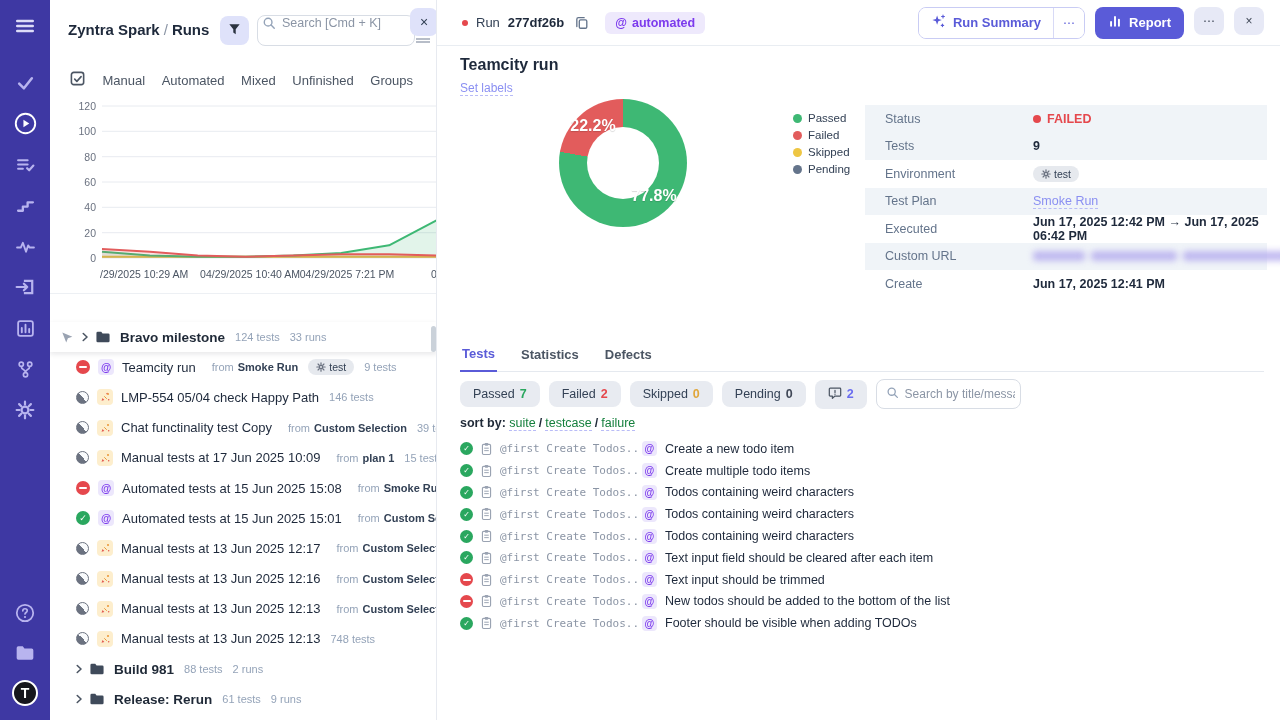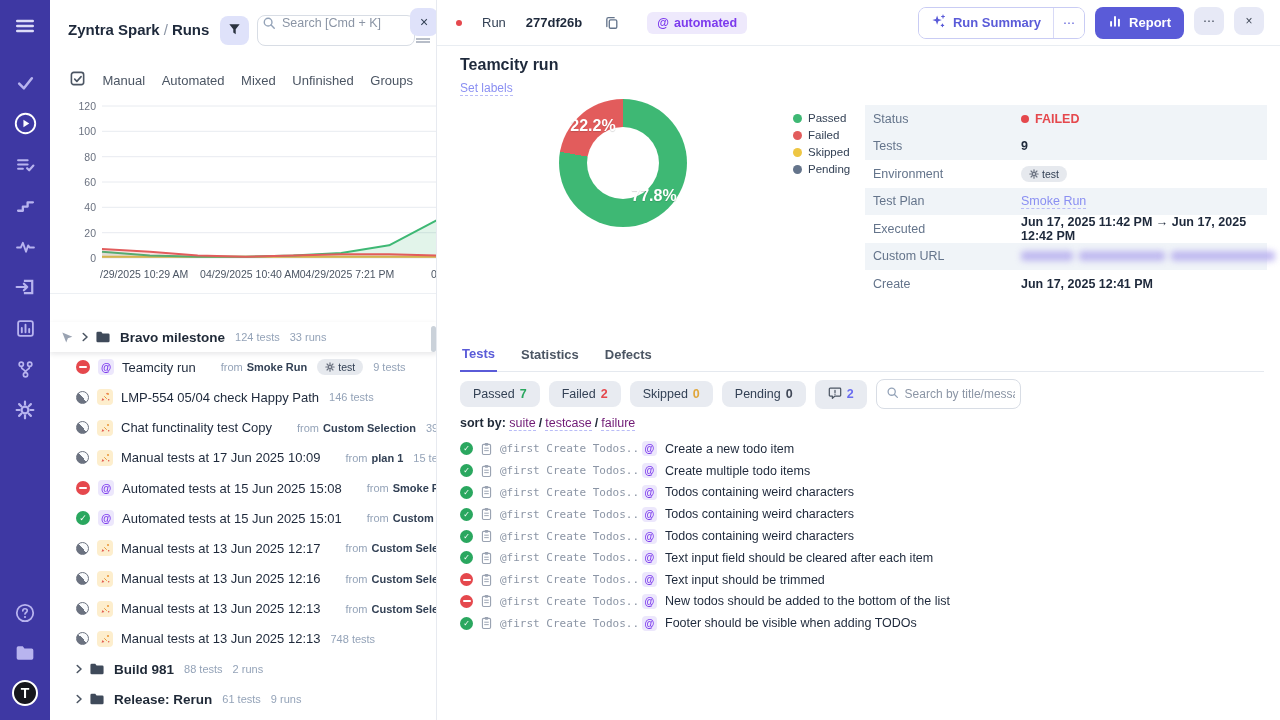--- a/index.html
+++ b/index.html
@@ -52,21 +52,21 @@
   .row-group.first { background:#fff; box-shadow:0 2px 5px rgba(15,23,42,.10); position:relative; z-index:2; }
   .row-group .g-title { font-size:13.5px; font-weight:600; color:#1f2937; margin-left:8px; }
   .row-run { padding-left:26px; }
   .g-count { font-size:11px; color:#94a3b8; margin-left:10px; }
   .pin-ic { width:14px; margin-right:4px; display:inline-flex; }
   .chev { width:15px; height:15px; display:inline-flex; margin-right:6px; }
   .row-group .chev { margin-left:12px; margin-right:2px; }
   .row-group.first .chev { margin-left:0; }
   .folder-ic { width:17px; height:15px; display:inline-flex; }
   .r-title { font-size:13px; color:#1e293b; margin-left:8px; }
-  .r-from { font-size:11px; color:#94a3b8; margin-left:25px; }
+  .r-from { font-size:11px; color:#94a3b8; margin-left:16px; }
   .r-src { font-size:11px; font-weight:700; color:#334155; margin-left:4px; }
   .r-tests { font-size:11px; color:#94a3b8; margin-left:10px; }
   .env-pill { display:inline-flex; align-items:center; gap:3px; background:#e6e9ee; border-radius:9px;
     padding:2px 8px; font-size:10.5px; color:#334155; margin-left:10px; }
 
   .ic-fail { width:14px; height:14px; min-width:14px; border-radius:50%; background:#e5484d; position:relative; }
   .ic-fail::after { content:""; position:absolute; left:3px; top:6px; width:8px; height:2px; background:#fff; border-radius:1px; }
   .ic-pass { width:14px; height:14px; min-width:14px; border-radius:50%; background:#2aa75f; position:relative; }
   .ic-pass::after { content:"✓"; position:absolute; left:0; top:0; width:14px; height:14px; color:#fff;
     font-size:9px; line-height:14px; text-align:center; font-weight:700; }
@@ -74,21 +74,21 @@
     background:linear-gradient(225deg,#f8fafc 50%,#6b7280 50%); }
   .at-chip { width:16px; height:16px; min-width:16px; border-radius:4px; background:#ece7fc; margin-left:8px;
     display:inline-flex; align-items:center; justify-content:center; }
   .at-chip::after { content:"@"; color:#7c3aed; font-size:10.5px; font-weight:700; }
   .conf-chip { width:16px; height:16px; min-width:16px; border-radius:4px; background:#fdeecd; margin-left:8px;
     display:inline-flex; align-items:center; justify-content:center; }
 
   
   .right-panel { position:absolute; left:437px; top:0; width:843px; height:720px; background:#fff; }
   .rp-header { position:absolute; left:0; top:0; width:843px; height:46px; border-bottom:1px solid #e9edf2;
-    display:flex; align-items:center; padding:0 16px 0 19px; gap:20px; }
+    display:flex; align-items:center; padding:0 16px 0 25px; gap:8px; }
   .dot-red { width:6px; height:6px; border-radius:50%; background:#e5484d; }
   .run-label { font-size:13px; color:#334155; }
   .run-id { font-size:13px; font-weight:700; color:#1e293b; }
   .copy-btn { background:none; border:none; cursor:pointer; display:flex; padding:2px; }
   .auto-badge { display:inline-flex; align-items:center; gap:5px; background:#eee9fc; border-radius:6px;
     padding:4px 10px; margin-left:6px; cursor:pointer; border:none; }
   .auto-badge .at { color:#7c3aed; font-weight:700; font-size:12px; }
   .auto-badge .txt { color:#7c3aed; font-weight:700; font-size:12.5px; }
   .rp-actions { margin-left:auto; display:flex; gap:10px; }
   .btn-summary-group { display:flex; align-items:stretch; border:1px solid #c9ccf4; border-radius:8px; overflow:hidden; background:#fff; }
@@ -108,21 +108,21 @@
   .donut { position:absolute; left:122px; top:99px; width:128px; height:128px; border-radius:50%; }
   .donut::after { content:""; position:absolute; left:28px; top:28px; width:72px; height:72px; border-radius:50%; background:#fff; }
   .donut-lab { position:absolute; transform:translate(-50%,-50%); color:#fff; font-size:16px; font-weight:700;
     z-index:2; text-shadow:0 1px 1px rgba(0,0,0,.15); }
   .legend { position:absolute; left:356px; top:112px; display:flex; flex-direction:column; gap:5px; }
   .leg-row { display:flex; align-items:center; gap:6px; }
   .leg-dot { width:9px; height:9px; border-radius:50%; }
   .leg-txt { font-size:11.5px; color:#334155; }
 
   .details { position:absolute; left:428px; top:105px; width:402px; }
-  .d-row { height:27.5px; display:flex; align-items:center; padding-left:8px; }
+  .d-row { height:27.5px; display:flex; align-items:center; padding-left:20px; }
   .d-row.shade { background:#f0f4f8; }
   .d-label { width:148px; min-width:148px; font-size:12.5px; color:#64748b; }
   .d-value { font-size:12.5px; color:#1e293b; font-weight:600; display:flex; align-items:center; gap:6px; }
   .d-status { color:#e5484d; font-weight:700; }
   .d-status-dot { width:8px; height:8px; border-radius:50%; background:#e5484d; }
   .d-link { color:#8a8ff2; font-weight:500; border-bottom:1px dashed #b9bcf7; cursor:pointer; }
   .blur-wrap { display:flex; gap:6px; filter:blur(3px); opacity:.8; }
   .blur-wrap span { height:10px; border-radius:3px; background:#b3aaee; display:inline-block; }
   .blur-wrap span:nth-child(1){width:52px}.blur-wrap span:nth-child(2){width:86px}
   .blur-wrap span:nth-child(3){width:104px}.blur-wrap span:nth-child(4){width:58px}
@@ -139,21 +139,21 @@
     padding:6px 13px; font-size:12.5px; color:#334155; cursor:pointer; font-family:inherit; }
   .chip .cnt { font-weight:600; }
   .cnt-passed{color:#2aa75f}.cnt-failed{color:#e5484d}.cnt-skipped{color:#e0a63a}.cnt-pending{color:#3f4756}
   .cnt-comment{color:#6a6df0}
   .chip-search { display:flex; align-items:center; gap:6px; background:#fff; border:1px solid #d8dde5;
     border-radius:8px; padding:5px 9px; width:145px; }
   .chip-search input { border:none; outline:none; width:110px; font-size:12px; color:#334155; background:transparent; }
   .chip-search input::placeholder { color:#8b95a5; }
 
   .sortrow { position:absolute; left:23px; top:416px; font-size:12.5px; color:#1f2937; font-weight:600; }
-  .sort-link { color:#701a75; font-weight:500; border-bottom:1px dashed #b9bcf7; cursor:pointer; }
+  .sort-link { color:#15803d; font-weight:500; border-bottom:1px dashed #b9bcf7; cursor:pointer; }
   .sort-sep { color:#1f2937; font-weight:600; padding:0 3px; }
 
   .tests { position:absolute; left:23px; top:438px; width:810px; }
   .t-row { height:21.8px; display:flex; align-items:center; white-space:nowrap; cursor:pointer; }
   .t-row .ic-pass,.t-row .ic-fail { width:13px; height:13px; min-width:13px; }
   .t-row .ic-pass::after { width:13px; height:13px; line-height:13px; font-size:8px; }
   .t-row .ic-fail::after { left:2.5px; top:5.5px; }
   .clip-ic { margin-left:7px; display:inline-flex; }
   .t-suite { font-family:"DejaVu Sans Mono","Liberation Mono",monospace; font-size:11px; color:#8b95a5; margin-left:7px; width:138px; overflow:hidden; }
   .t-at { width:15px; height:15px; min-width:15px; border-radius:4px; background:#ece7fc; margin-left:4px;
@@ -583,21 +583,21 @@
           </span>
       </div>
       <div class="d-row shade">
         <span class="d-label">Test Plan</span>
         <span class="d-value">
             <a class="d-link">Smoke Run</a>
           </span>
       </div>
       <div class="d-row">
         <span class="d-label">Executed</span>
-        <span class="d-value">Jun 17, 2025 11:42 PM → Jun 17, 2025 12:42 PM</span>
+        <span class="d-value">Jun 17, 2025 12:42 PM → Jun 17, 2025 06:42 PM</span>
       </div>
       <div class="d-row shade">
         <span class="d-label">Custom URL</span>
         <span class="blur-wrap">
             <span></span>
             <span></span>
             <span></span>
           </span>
       </div>
       <div class="d-row">

